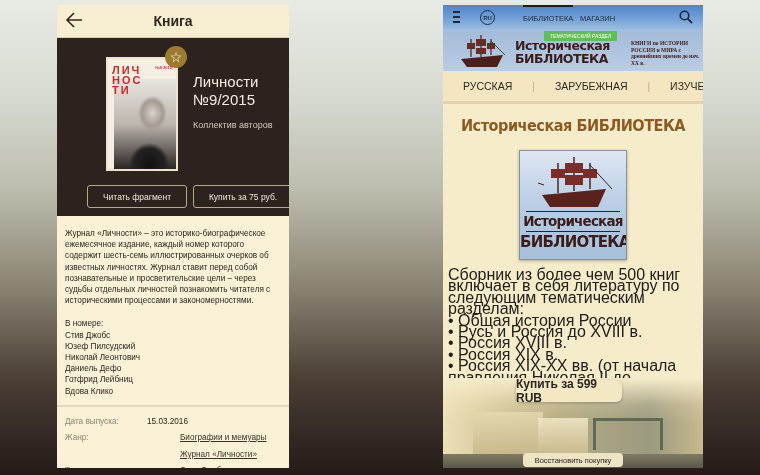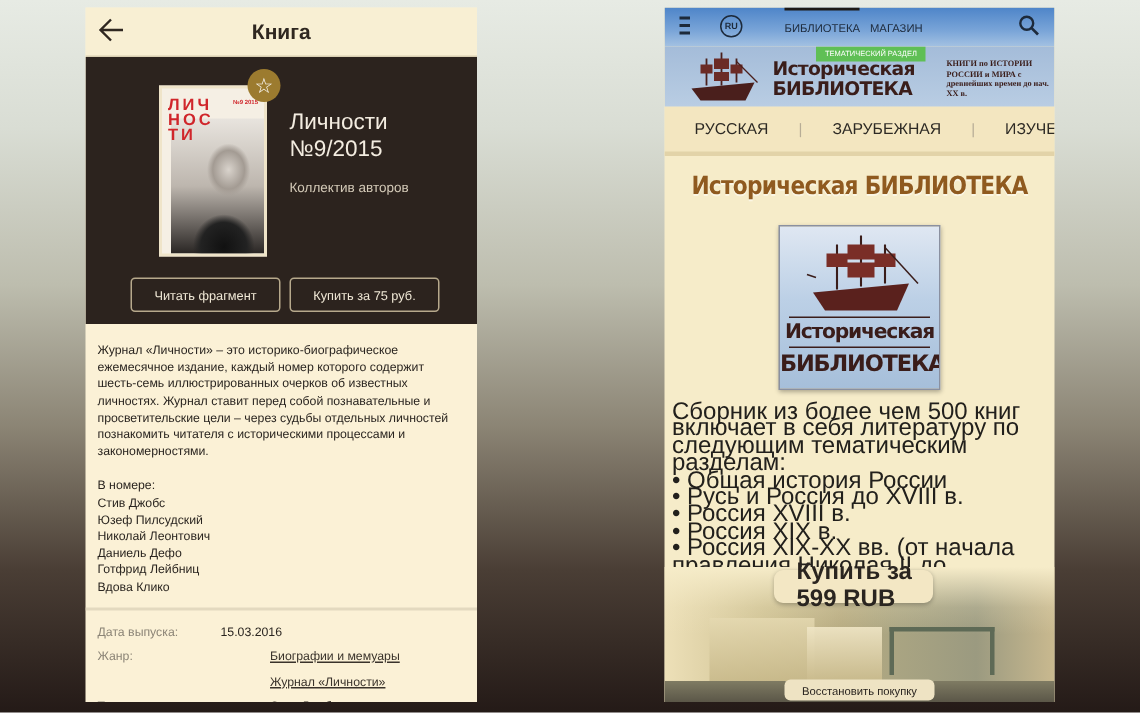--- a/index.html
+++ b/index.html
@@ -4,21 +4,21 @@
 <style>
   * { box-sizing: border-box; margin: 0; padding: 0; }
   html, body { width: 760px; height: 475px; overflow: hidden; }
   body {
     font-family: "Liberation Sans", sans-serif;
     background: linear-gradient(180deg, #e7ebe4 0%, #d9ddd4 18%, #bdbdae 40%, #8b8474 60%, #4a3e35 80%, #241a17 100%);
     position: relative;
   }
   .phone { position: absolute; top: 5px; height: 463px; overflow: hidden; }
   
-  #left { left: 57px; width: 261px; background: #fbf1d6; }
+  #left { left: 57px; width: 232px; background: #fbf1d6; }
   .l-header { height: 33px; background: #f8efd3; display: flex; align-items: center; position: relative; border-bottom: 1px solid #d9cfb2; }
   .l-back { position: absolute; left: 8px; top: 5px; width: 20px; height: 20px; cursor: pointer; }
   .l-title { width: 100%; text-align: center; font-weight: bold; font-size: 14px; color: #2f2720; }
   .l-hero { height: 178px; background: #2c231e; position: relative; }
   .cover { position: absolute; left: 49px; top: 19px; width: 72px; height: 114px; background: #f5efe4; border: 2px solid #efe4c9; overflow: hidden; }
   .cover-photo { position: absolute; left: 6px; top: 20px; width: 64px; height: 90px;
     background: radial-gradient(ellipse 30% 26% at 60% 38%, #d9d3cc 0%, #a39b93 55%, transparent 75%),
                 radial-gradient(ellipse 40% 30% at 55% 95%, #111 0%, #222 60%, transparent 80%),
                 linear-gradient(180deg, #e8e4de 0%, #bdb6ae 50%, #2a2624 100%); }
   .cover-logo { position: absolute; left: 4px; top: 6px; font-size: 11px; line-height: 10px; font-weight: bold; color: #d0262b; letter-spacing: 2px; z-index: 2; }
@@ -66,21 +66,21 @@
   .lib-cover-line { position: absolute; left: 6px; right: 6px; height: 1px; background: #3a1d1a; }
   .r-desc { position: absolute; left: 5px; top: 264px; width: 235px; font-size: 16px; line-height: 11.4px; color: #22201c; }
   .r-footer { position: absolute; left: 0; bottom: 0; width: 100%; height: 90px;
      background:
       linear-gradient(180deg, #f6ecc9 0%, rgba(246,236,201,0.2) 30%, transparent 50%),
       linear-gradient(90deg, #ede0b8 0%, #cfc294 25%, #b6aa80 45%, #a9a482 60%, #9b9a80 80%, #c9b98f 100%); }
   .r-bldg { position: absolute; bottom: 12px; left: 30px; width: 70px; height: 44px; background: linear-gradient(180deg, #e5d9b1, #c6b788); opacity: 0.85; }
   .r-bldg2 { position: absolute; bottom: 12px; left: 95px; width: 50px; height: 38px; background: linear-gradient(180deg, #f0e6c6, #c8b98a); opacity: 0.9; }
   .r-bridge { position: absolute; bottom: 18px; left: 150px; width: 70px; height: 32px; border-top: 3px solid #5e6a56; border-left: 3px solid #5e6a56; border-right: 3px solid #5e6a56; }
   .r-water { position: absolute; bottom: 0; left: 0; width: 100%; height: 14px; background: linear-gradient(180deg, #7f7b63, #5b5748); }
-  .buy-btn { position: absolute; left: 73px; top: 375px; width: 106px; height: 22px; border-radius: 6px; background: #f3e7c4; box-shadow: 0 1px 3px rgba(0,0,0,0.25); font-weight: bold; font-size: 16px; color: #2a2520; display: flex; align-items: center; justify-content: center; cursor: pointer; z-index: 5; padding-left: 15px; }
+  .buy-btn { position: absolute; left: 73px; top: 375px; width: 106px; height: 22px; border-radius: 6px; background: #f3e7c4; box-shadow: 0 1px 3px rgba(0,0,0,0.25); font-weight: bold; font-size: 12px; color: #2a2520; display: flex; align-items: center; justify-content: center; cursor: pointer; z-index: 5; }
   .restore-btn { position: absolute; left: 80px; top: 448px; width: 100px; height: 14px; border-radius: 4px; background: #eee3c3; font-size: 7.5px; color: #2a2520; display: flex; align-items: center; justify-content: center; cursor: pointer; z-index: 5; }
 </style>
 </head>
 <body>
 
 <div class="phone" id="left">
   <div class="l-header">
     <svg class="l-back" viewBox="0 0 20 20">
         <path d="M17 10H3M9 3L2 10l7 7" stroke="#2f2720" stroke-width="1.6" fill="none"></path>
       </svg>

